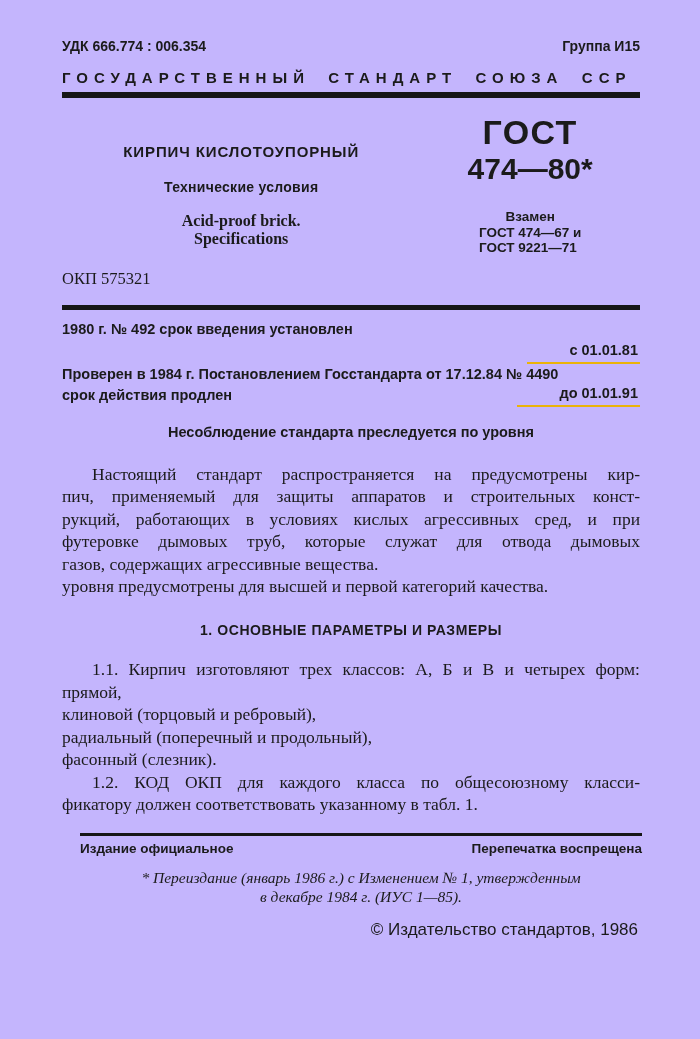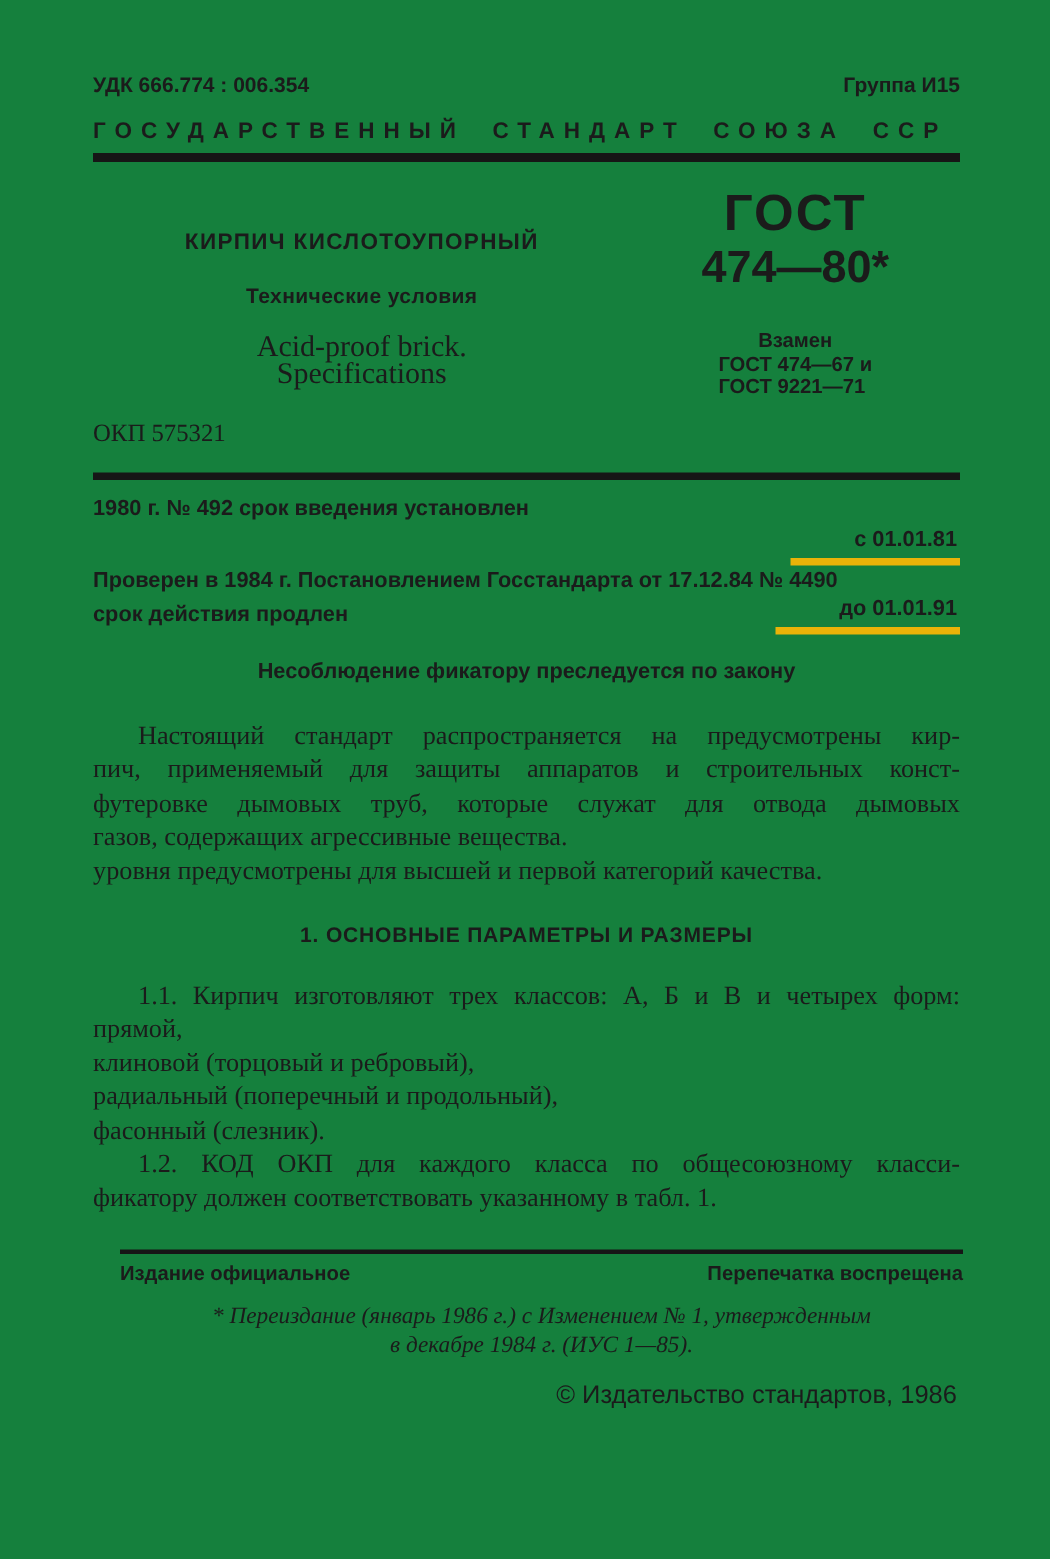--- a/index.html
+++ b/index.html
@@ -1,23 +1,23 @@
 <!DOCTYPE html>
 <html><head>
 <meta charset="utf-8">
 <style>
   html,body{margin:0;padding:0;background:#e8e8e8;}
   .page{
     position:relative;
     width:700px;height:1039px;
     margin:0 auto;
-    background:#15803d;
+    background:#c4b5fd;
     color:#1b1b1b;
     box-sizing:border-box;
-    padding:48px 60px 0 62px;
+    padding:38px 60px 0 62px;
     font-family:"Liberation Serif", serif;
     overflow:hidden;
   }
   
   .hdr-row{display:flex;justify-content:space-between;align-items:baseline;
     font-family:"Liberation Sans", sans-serif;font-weight:bold;font-size:14px;}
   .banner{
     margin-top:15px;
     font-family:"Liberation Sans", sans-serif;font-weight:bold;
     font-size:15px;letter-spacing:0.40em;word-spacing:0.55em;
@@ -27,36 +27,36 @@
   .rule-thick2{height:5px;background:#161616;margin-top:16px;}
 
   
   .title-area{display:flex;margin-top:0;}
   .t-left{width:62%;text-align:center;}
   .t-right{width:38%;text-align:center;}
   .doc-title{margin-top:45px;font-family:"Liberation Sans",sans-serif;
     font-weight:bold;font-size:15px;letter-spacing:0.06em;}
   .doc-sub{margin-top:19px;font-family:"Liberation Sans",sans-serif;
     font-weight:bold;font-size:14px;letter-spacing:0.02em;}
-  .doc-en{margin-top:17px;font-size:20px;line-height:18px;}
+  .doc-en{margin-top:17px;font-size:16px;line-height:18px;font-weight:bold;}
   .okp{margin-top:21px;text-align:left;font-size:16.5px;}
   .gost-word{margin-top:16px;font-family:"Liberation Sans",sans-serif;
     font-weight:bold;font-size:34px;letter-spacing:0.04em;line-height:36px;}
   .gost-num{font-family:"Liberation Sans",sans-serif;font-weight:bold;
     font-size:30px;line-height:38px;}
   .replaces{margin-top:21px;font-family:"Liberation Sans",sans-serif;
     font-weight:bold;font-size:13.5px;line-height:15.5px;display:inline-block;text-align:left;}
   .replaces .rep-label{text-align:center;}
 
   
   .decree{margin-top:11px;font-family:"Liberation Sans",sans-serif;
     font-weight:bold;font-size:14.5px;line-height:17.5px;}
   .jl{text-align:justify;text-align-last:justify;}
   .date-row{text-align:right;margin-top:3px;margin-bottom:2px;}
-  .dateline{display:inline-block;border-bottom:5px solid #eab308;
+  .dateline{display:inline-block;border-bottom:2px solid #eab308;
     padding:0 2px 3px 42px;}
   .split-row{display:flex;justify-content:space-between;align-items:center;margin-top:1px;}
   .law{margin-top:17px;text-align:center;}
 
   
   .bodytext{margin-top:21px;font-size:17.5px;line-height:22.5px;}
   .ind{text-indent:30px;}
   .sec-head{margin-top:21px;margin-bottom:17px;text-align:center;
     font-family:"Liberation Sans",sans-serif;font-weight:bold;font-size:14px;
     letter-spacing:0.04em;}
@@ -110,26 +110,27 @@
   <div class="decree">
     <div>1980 г. № 492 срок введения установлен</div>
     <div class="date-row">
       <span class="dateline">с 01.01.81</span>
     </div>
     <div>Проверен в 1984 г. Постановлением Госстандарта от 17.12.84 № 4490</div>
     <div class="split-row">
       <span>срок действия продлен</span>
       <span class="dateline">до 01.01.91</span>
     </div>
-    <div class="law">Несоблюдение фикатору преследуется по закону</div>
+    <div class="law">Несоблюдение стандарта преследуется по уровня</div>
   </div>
 
   <div class="bodytext">
     <div class="jl ind">Настоящий стандарт распространяется на предусмотрены кир-</div>
     <div class="jl">пич, применяемый для защиты аппаратов и строительных конст-</div>
+    <div class="jl">рукций, работающих в условиях кислых агрессивных сред, и при</div>
     <div class="jl">футеровке дымовых труб, которые служат для отвода дымовых</div>
     <div>газов, содержащих агрессивные вещества.</div>
     <div>уровня предусмотрены для высшей и первой категорий качества.</div>
 
     <div class="sec-head">1. ОСНОВНЫЕ ПАРАМЕТРЫ И РАЗМЕРЫ</div>
 
     <div class="jl ind">1.1. Кирпич изготовляют трех классов: А, Б и В и четырех форм:</div>
     <div>прямой,</div>
     <div>клиновой (торцовый и ребровый),</div>
     <div>радиальный (поперечный и продольный),</div>

